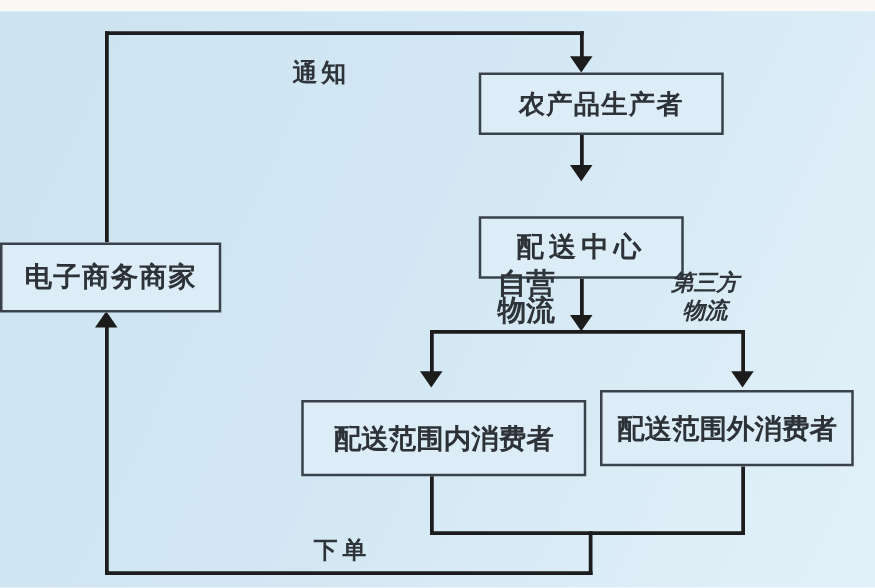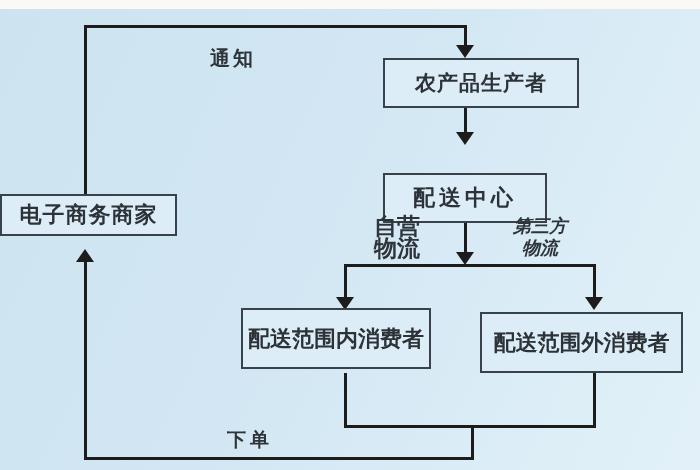--- a/index.html
+++ b/index.html
@@ -34,25 +34,26 @@
   }
   .arr-up {
     position: absolute; width: 0; height: 0;
     border-left: 9px solid transparent;
     border-right: 9px solid transparent;
     border-bottom: 13px solid #1c1c1c;
   }
   .lbl {
     position: absolute; font-weight: bold; color: #2e343a;
     text-align: center;
+    margin-left: 24px;
   }
   #node-producer      { left: 383px; top: 58px;  width: 196px; height: 50px; font-size: 21px; letter-spacing: 1px; }
   #node-distribution  { left: 383px; top: 145px; width: 164px; height: 50px; font-size: 22px; letter-spacing: 4px; margin-top: 28px; }
-  #node-merchant      { left: 0px;   top: 194px; width: 177px; height: 42px; font-size: 22px; letter-spacing: 1px; }
-  #node-consumer-in   { left: 241px; top: 308px; width: 190px; height: 61px; font-size: 22px; }
+  #node-merchant      { left: 0px;   top: 194px; width: 177px; height: 56px; font-size: 22px; letter-spacing: 1px; }
+  #node-consumer-in   { left: 241px; top: 320px; width: 228px; height: 61px; font-size: 22px; }
   #node-consumer-out  { left: 480px; top: 312px; width: 203px; height: 61px; font-size: 22px; }
 
   #lbl-notify      { left: 206px; top: 45px;  width: 54px; font-size: 20px; letter-spacing: 3px; }
   #lbl-self        { left: 367px; top: 215px; width: 60px; font-size: 23px; line-height: 22px; }
   #lbl-thirdparty  { left: 503px; top: 215px; width: 74px; font-size: 18px; line-height: 22px; font-style: italic; }
   #lbl-order       { left: 222px; top: 427px; width: 56px; font-size: 19px; letter-spacing: 4px; text-align: center; }
 </style>
 </head>
 <body>
 

